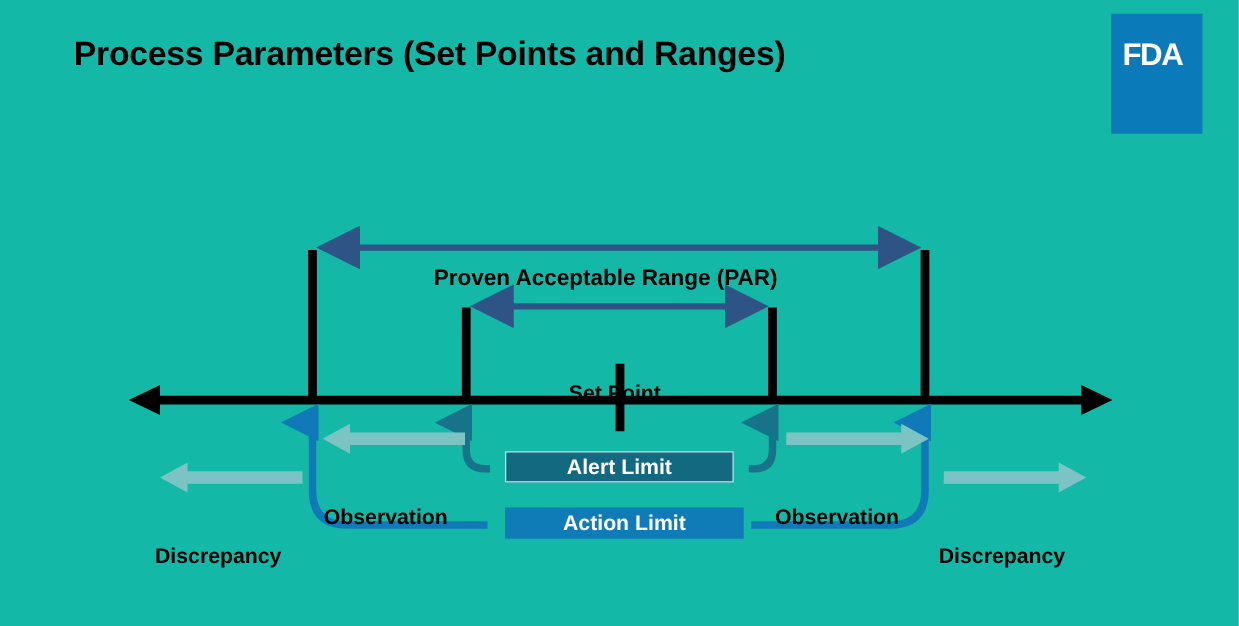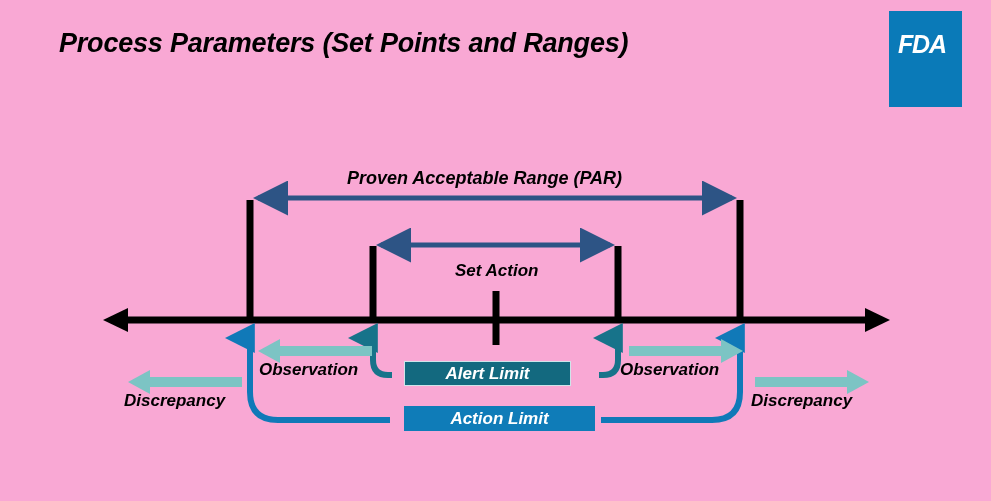--- a/index.html
+++ b/index.html
@@ -13,22 +13,21 @@
     position: relative;
     overflow: hidden;
     font-family: "Liberation Sans", sans-serif;
     color: #000000;
   }
   #slide {
     position: absolute;
     inset: 0;
     width: 991px;
     height: 501px;
-    background: #f9a8d4;
-    font-style: italic;
+    background: #14b8a6;
   }
   
   #page-title {
     position: absolute;
     left: 59px;
     top: 28px;
     font-size: 27px;
     font-weight: bold;
     letter-spacing: -0.2px;
     white-space: nowrap;
@@ -62,20 +61,21 @@
   }
   #diagram svg {
     display: block;
   }
   
   .diagram-label {
     position: absolute;
     font-weight: bold;
     color: #000000;
     white-space: nowrap;
+    margin-top: 44px;
   }
   #label-par {
     left: 347px;
     top: 168px;
     font-size: 18px;
   }
   #label-nor {
     left: 347px;
     top: 214px;
     font-size: 18px;
@@ -113,21 +113,21 @@
     justify-content: center;
     color: #ffffff;
     font-weight: bold;
     font-size: 17px;
     white-space: nowrap;
     box-sizing: border-box;
   }
   #box-alert-limit {
     left: 404px;
     top: 361px;
-    width: 167px;
+    width: 183px;
     height: 25px;
     background: #13697f;
     border: 1px solid #cfe4ea;
   }
   #box-action-limit {
     left: 404px;
     top: 406px;
     width: 191px;
     height: 25px;
     background: #0f7cb8;
@@ -202,21 +202,21 @@
       <g>
         <rect x="755" y="377" width="96" height="10" fill="#7cc4c4"></rect>
         <path d="M869,382 L847,370 L847,394 Z" fill="#7cc4c4"></path>
       </g>
     </svg>
   </div>
 
   <div class="diagram-label" id="label-par">Proven Acceptable Range (PAR)</div>
 
 
-  <div class="diagram-label" id="label-setpoint">Set Action</div>
+  <div class="diagram-label" id="label-setpoint">Set Point</div>
 
   <div class="diagram-label" id="label-observation-left">Observation</div>
 
   <div class="diagram-label" id="label-observation-right">Observation</div>
 
   <div class="diagram-label" id="label-discrepancy-left">Discrepancy</div>
 
   <div class="diagram-label" id="label-discrepancy-right">Discrepancy</div>
 
   <div class="limit-box" id="box-alert-limit">Alert Limit</div>

